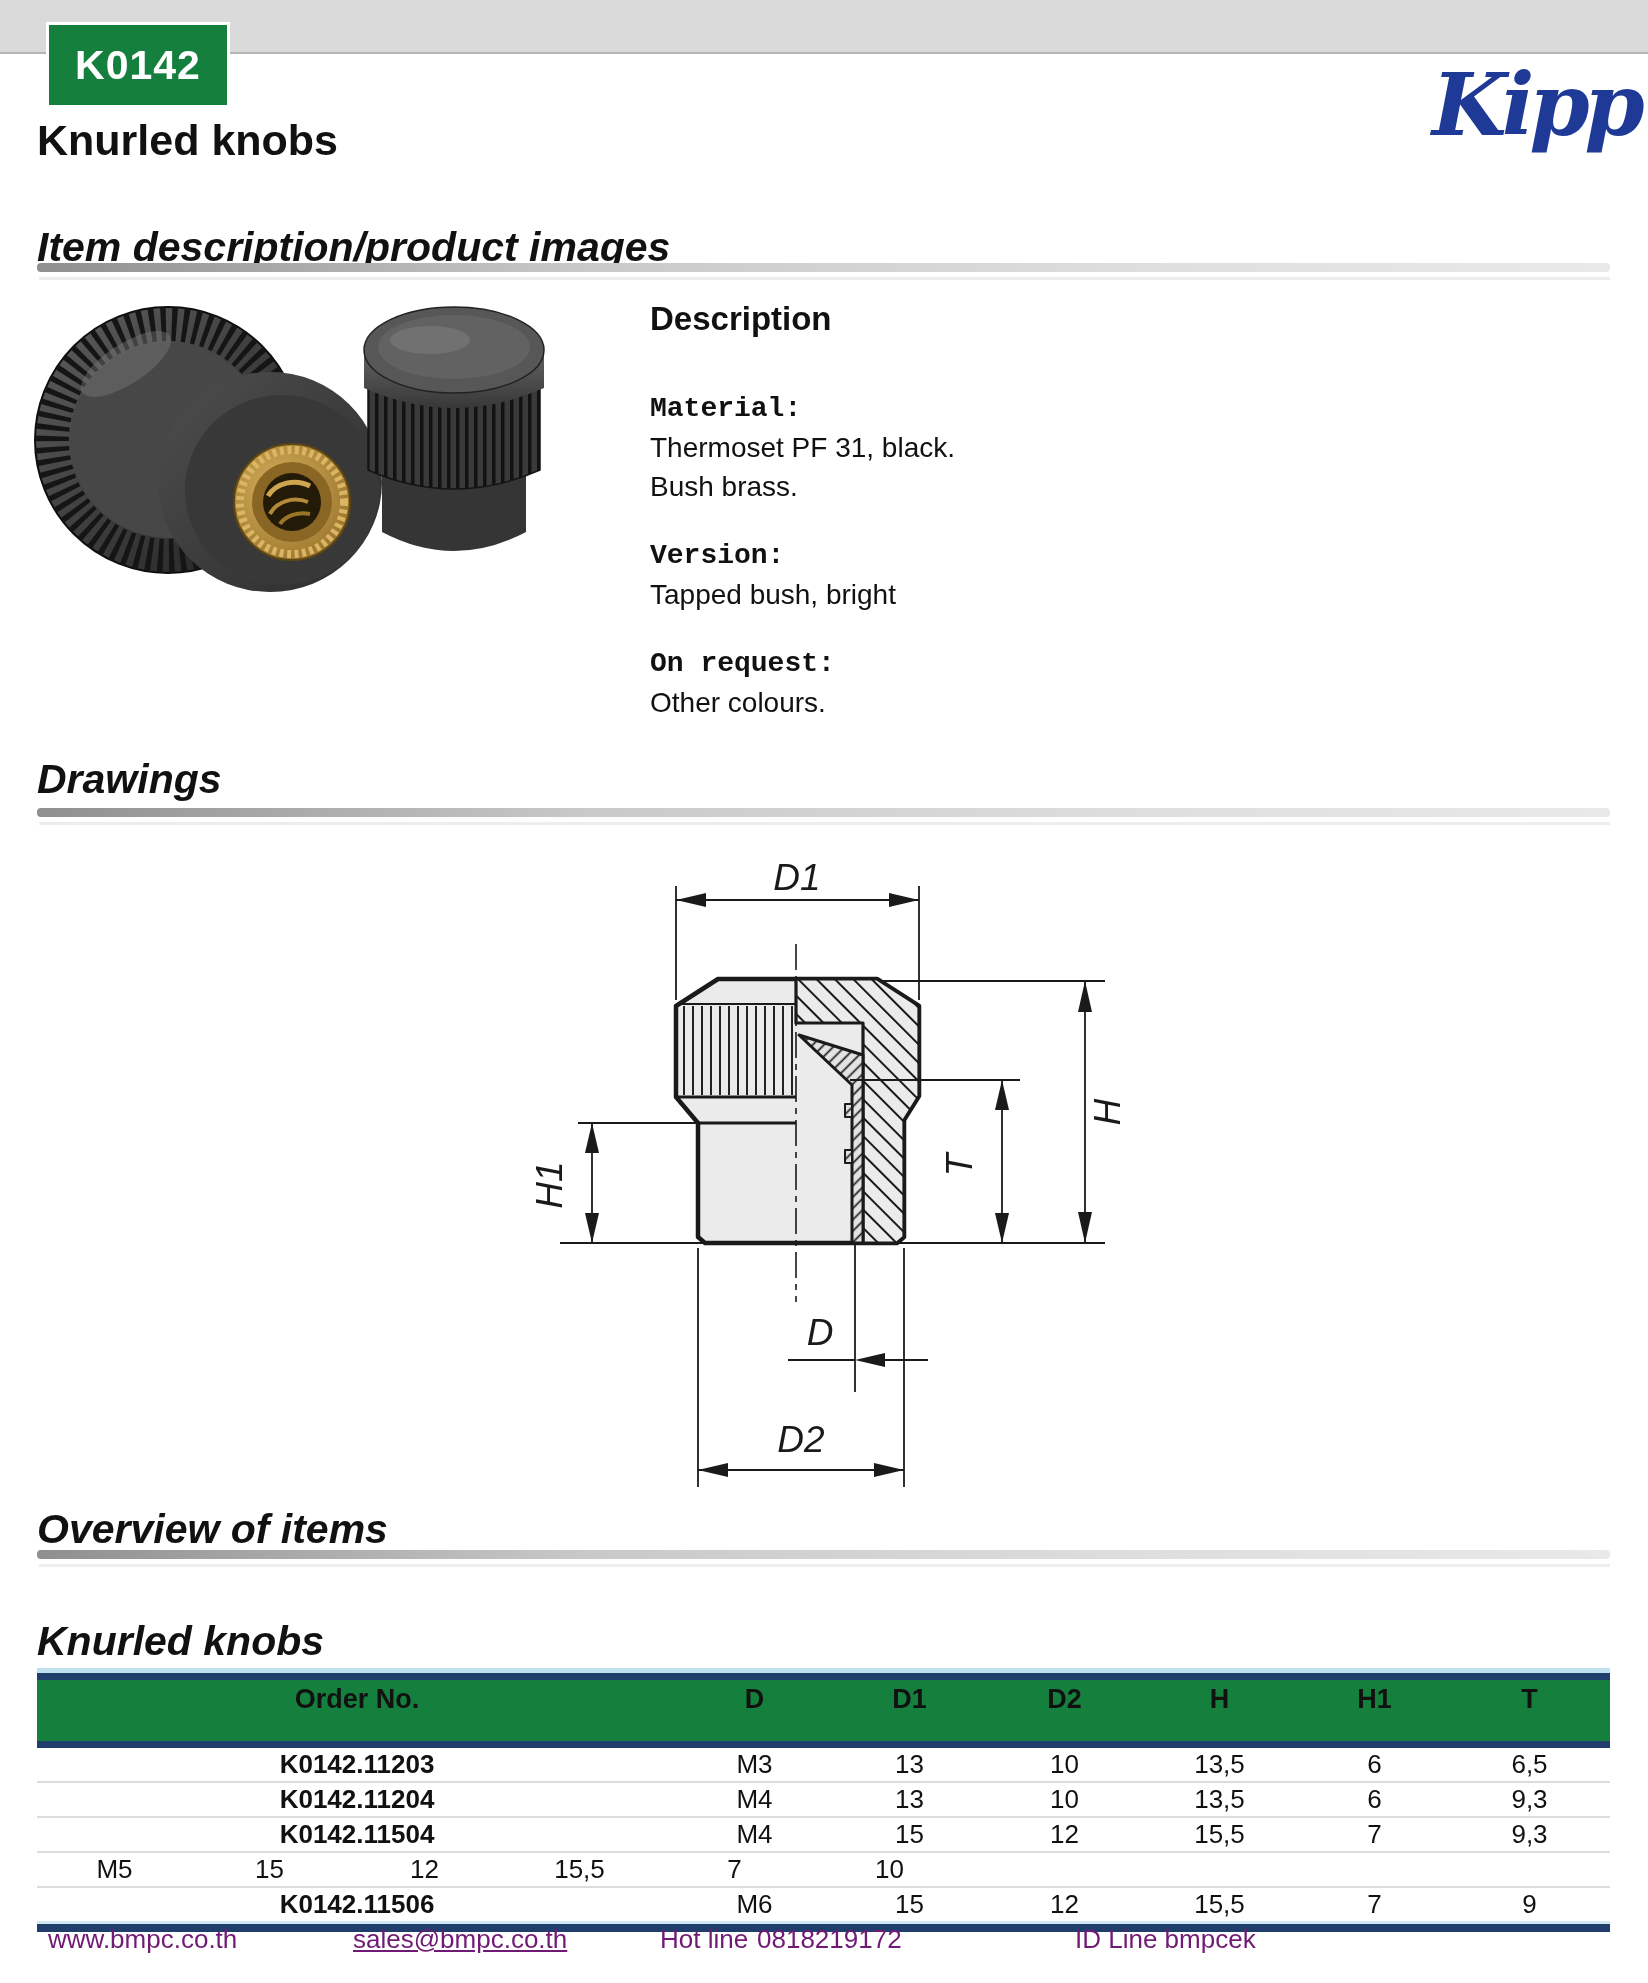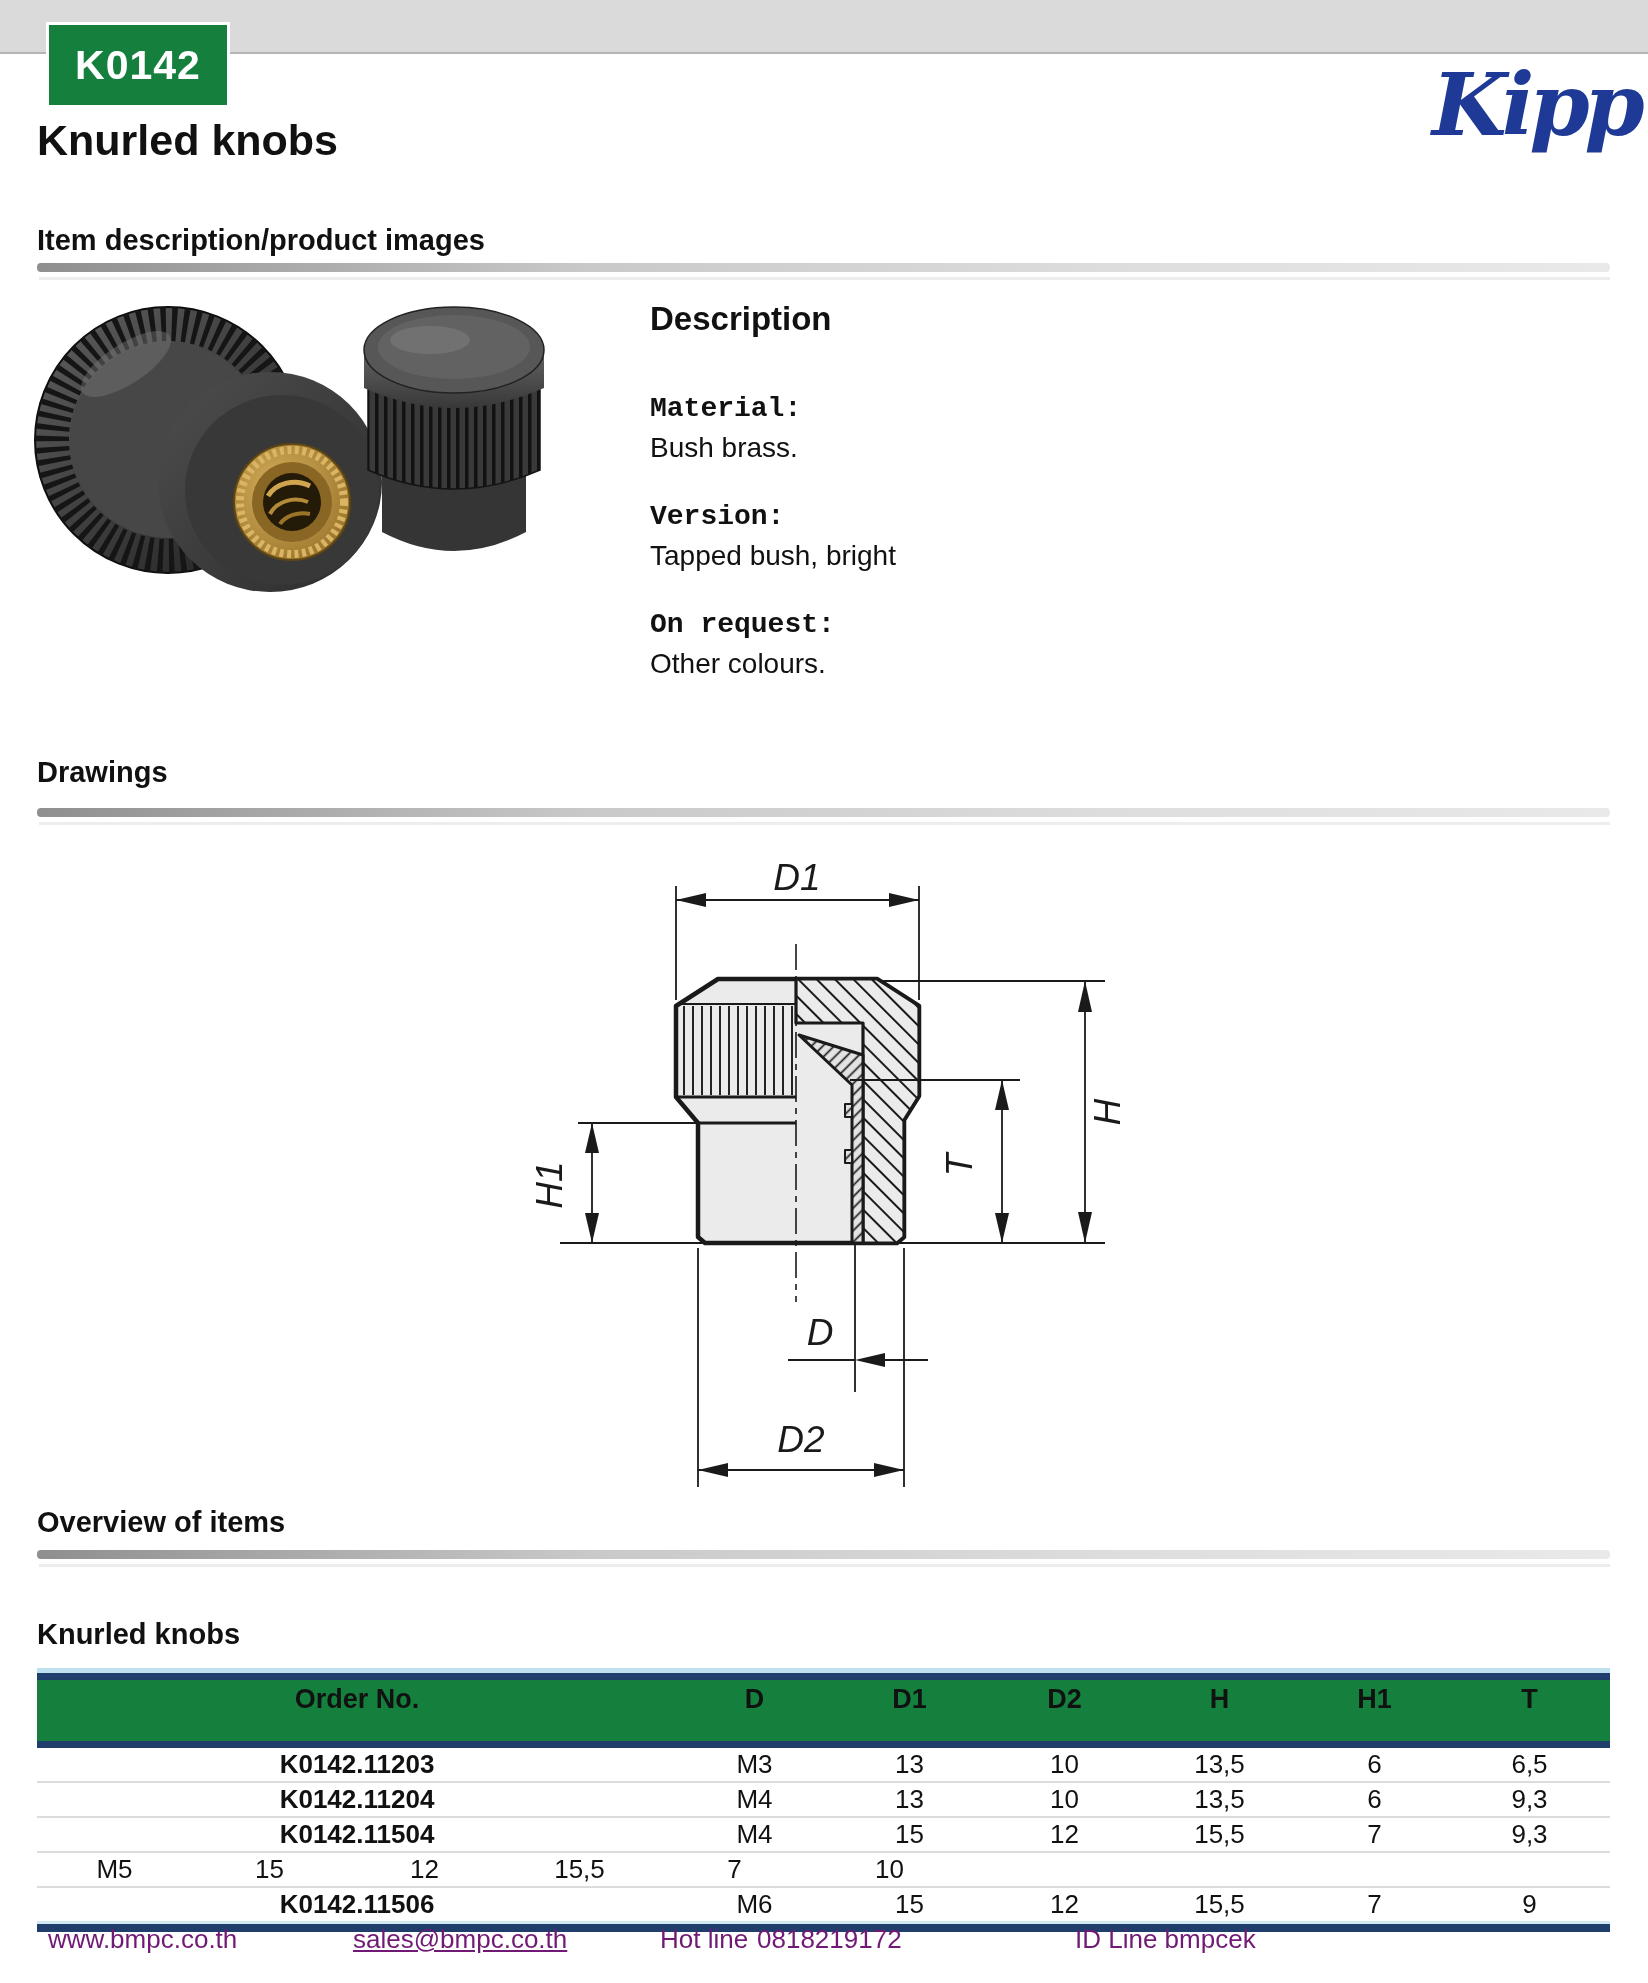--- a/index.html
+++ b/index.html
@@ -13,21 +13,21 @@
          background:#15803d;border:3px solid #ffffff;box-sizing:border-box;
          display:flex;align-items:center;justify-content:center;
          color:#fff;font-size:41px;font-weight:700;letter-spacing:1px;}
   .page-title{position:absolute;left:37px;top:116px;font-size:43px;font-weight:700;}
   .kipp-logo{position:absolute;left:1432px;top:50px;width:180px;height:120px;
              font-family:"DejaVu Serif",serif;font-style:italic;font-weight:700;
              font-size:86px;color:#1e3a96;letter-spacing:-5px;line-height:110px;
              text-align:right;}
 
   
-  .sec{position:absolute;left:37px;font-size:29px;font-weight:700;}
+  .sec{position:absolute;left:37px;font-size:41px;font-weight:700;font-style:italic;}
   .bar{position:absolute;left:37px;width:1573px;height:9px;
        background:linear-gradient(to right,#8f8f8f,#c9c9c9 35%,#dedede 70%,#e9e9e9);
        border-radius:4px;}
   .bar::after{content:'';position:absolute;left:2px;top:14px;right:0;height:3px;background:#ededed;}
 
   
   .desc{position:absolute;left:650px;top:300px;width:720px;font-size:28px;}
   .desc h3{margin:0 0 51px 0;font-size:33px;font-weight:700;}
   .desc p{margin:0;line-height:39px;}
   .desc p.lbl{margin-top:30px;font-weight:700;font-family:Liberation Mono, monospace;}
@@ -122,20 +122,21 @@
         <ellipse cx="424" cy="58" rx="90" ry="43" fill="#575757" stroke="#222" stroke-width="1.5"></ellipse>
         <ellipse cx="424" cy="55" rx="76" ry="32" fill="#626262"></ellipse>
         <ellipse cx="400" cy="48" rx="40" ry="14" fill="#787878" opacity="0.7"></ellipse>
       </g>
     </svg>
   </div>
 
   <div class="desc">
     <h3>Description</h3>
     <p class="lbl">Material:</p>
+    <p>Thermoset PF 31, black.</p>
     <p>Bush brass.</p>
     <p class="lbl">Version:</p>
     <p>Tapped bush, bright</p>
     <p class="lbl">On request:</p>
     <p>Other colours.</p>
   </div>
 
   <div class="sec" style="top:756px">Drawings</div>
   <div class="bar" style="top:808px"></div>
 

